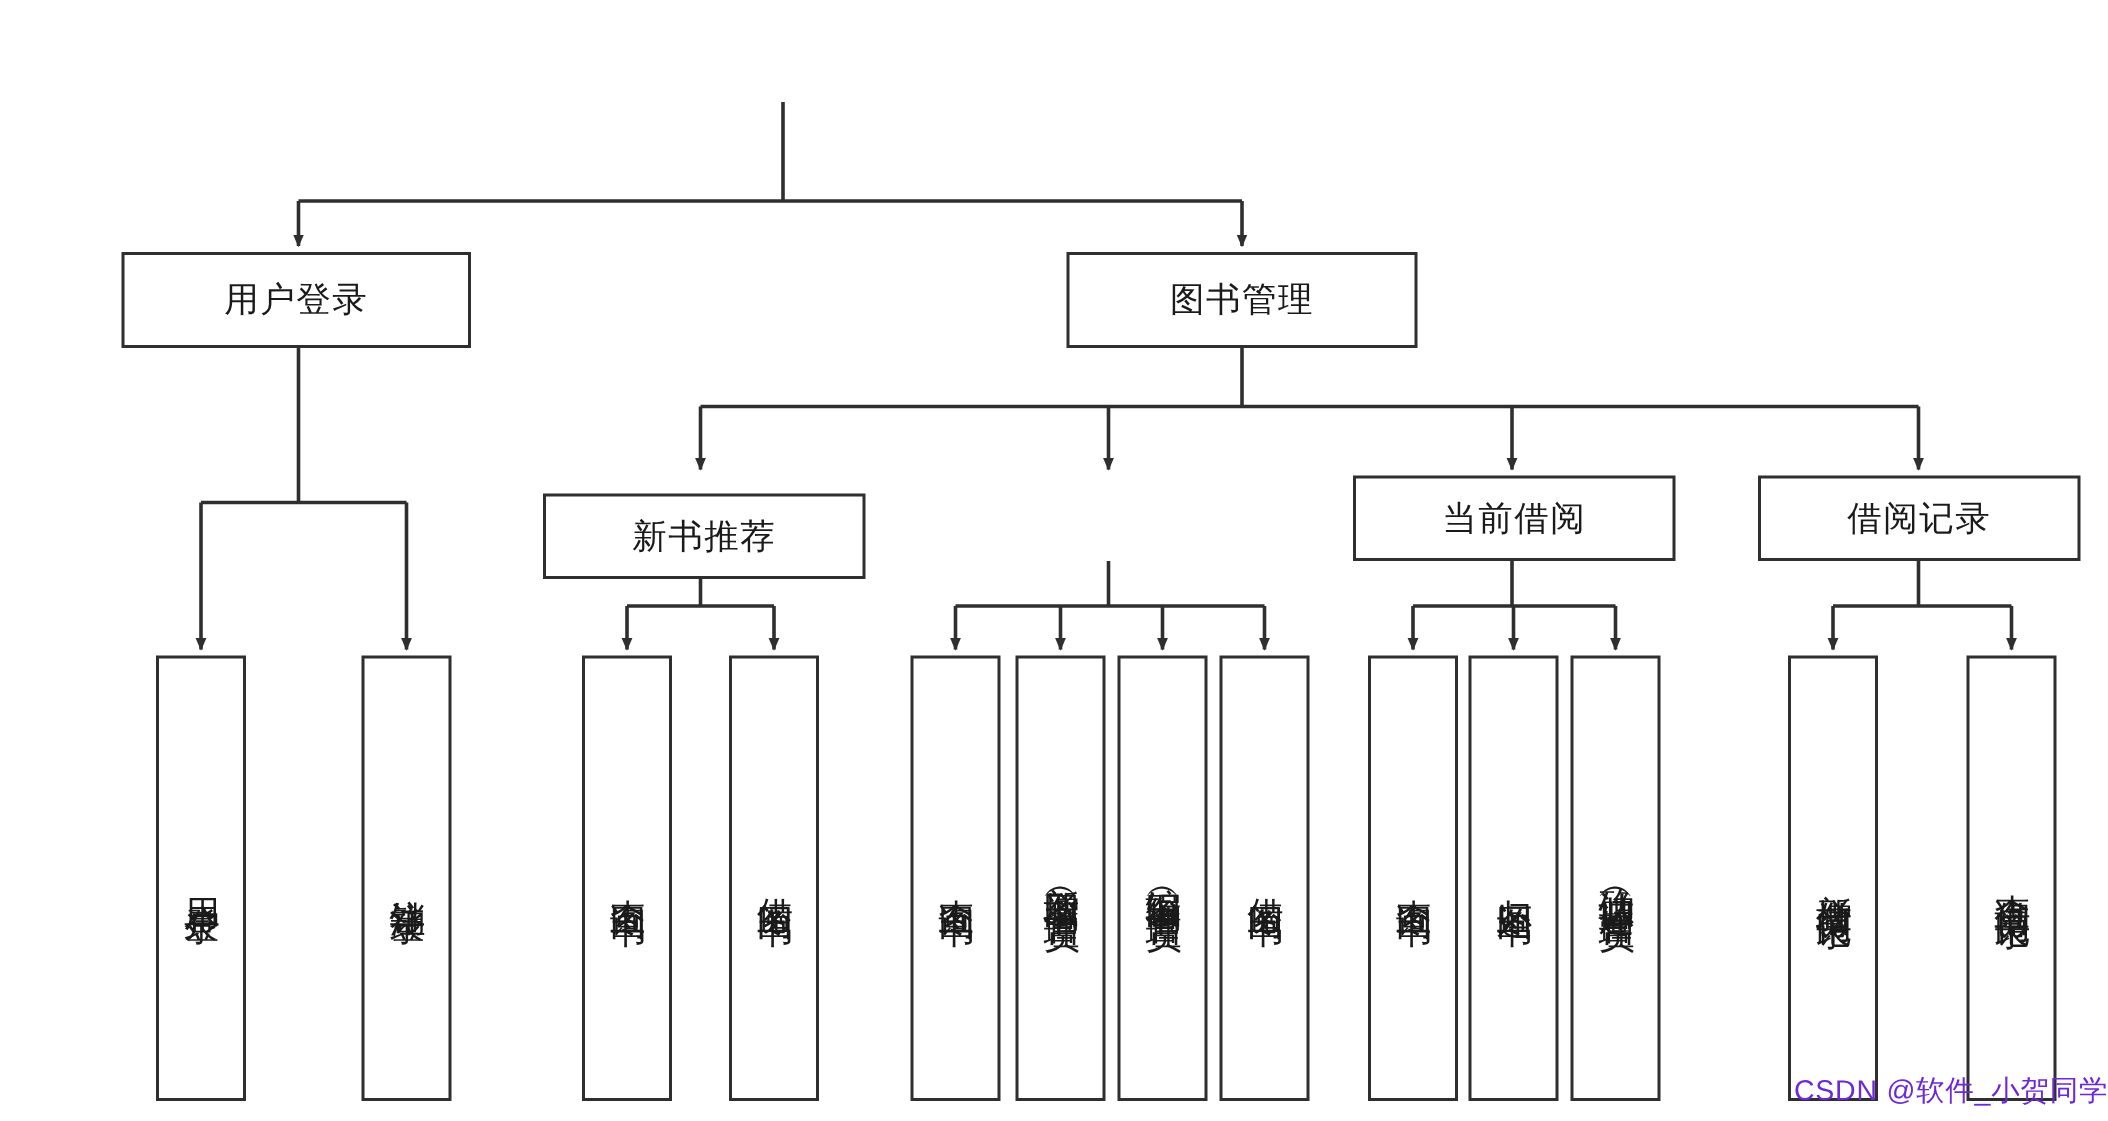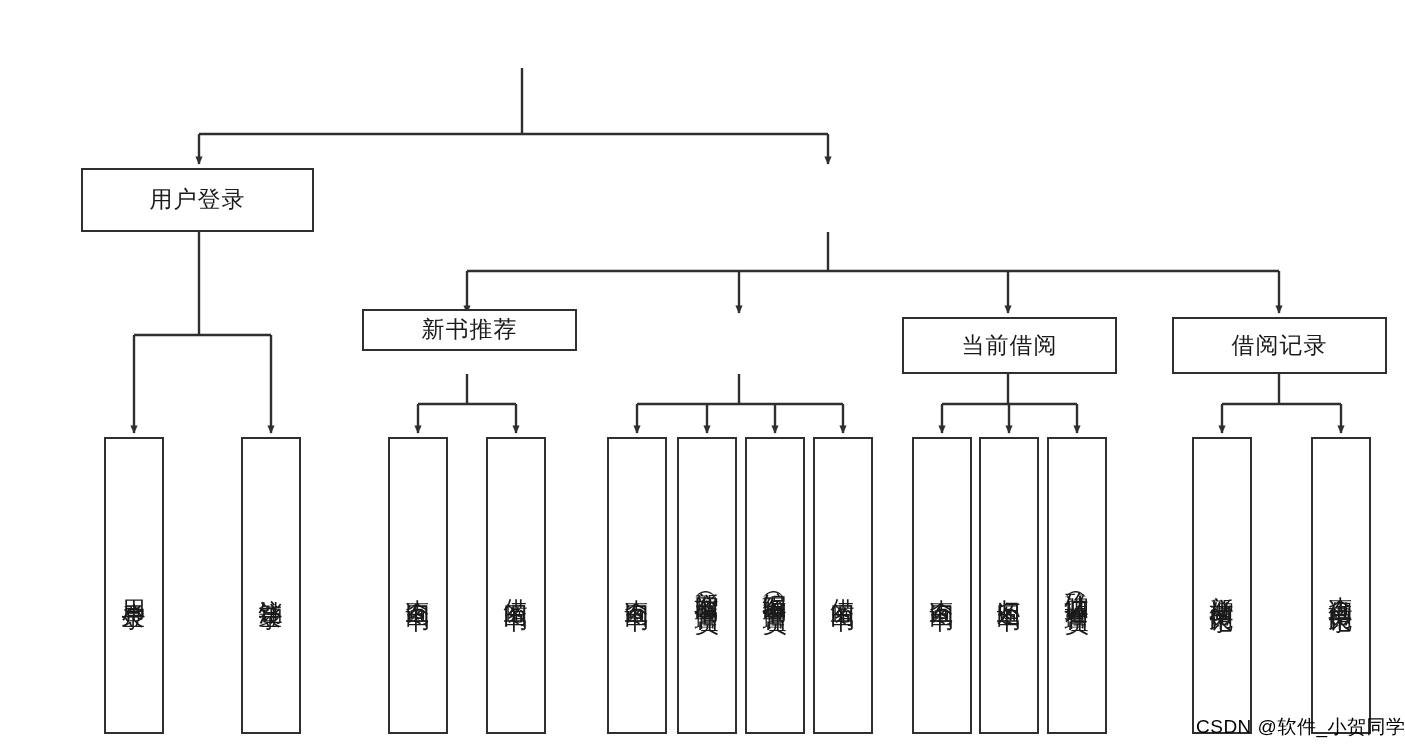--- a/index.html
+++ b/index.html
@@ -51,21 +51,21 @@
     text-align: center;
   }
   .node-box.title {
     font-size: 24px;
   }
   .watermark {
     position: absolute;
     left: 1196px;
     top: 714px;
     font-size: 19px;
-    color: #000000;
+    color: #6d28d9;
     white-space: nowrap;
     letter-spacing: 0.5px;
   }
 </style>
 </head>
 <body>
 
 <div id="diagram-root">
 
   <svg class="diagram-canvas" viewBox="0 0 1405 747">
@@ -129,22 +129,23 @@
       <path d="M1279,374 L1279,404"></path>
       <path d="M1222,404 L1341,404"></path>
       <path d="M1222,404 L1222,433" marker-end="url(#arrowhead)"></path>
       <path d="M1341,404 L1341,433" marker-end="url(#arrowhead)"></path>
     </g>
   </svg>
 
 
   <div class="node-box horizontal" style="left:81px; top:168px; width:233px; height:64px;">用户登录</div>
 
+  <div class="node-box horizontal" style="left:711px; top:168px; width:234px; height:64px;">图书管理</div>
 
-  <div class="node-box horizontal" style="left:362px; top:309px; width:215px; height:42px;">新书推荐</div>
+  <div class="node-box horizontal" style="left:362px; top:329px; width:215px; height:57px;">新书推荐</div>
 
 
   <div class="node-box horizontal" style="left:902px; top:317px; width:215px; height:57px;">当前借阅</div>
 
   <div class="node-box horizontal" style="left:1172px; top:317px; width:215px; height:57px;">借阅记录</div>
 
   <div class="node-box vertical" style="left:104px; top:437px; width:60px; height:297px;">用户登录</div>
 
   <div class="node-box vertical" style="left:241px; top:437px; width:60px; height:297px;">注销登录</div>
 

